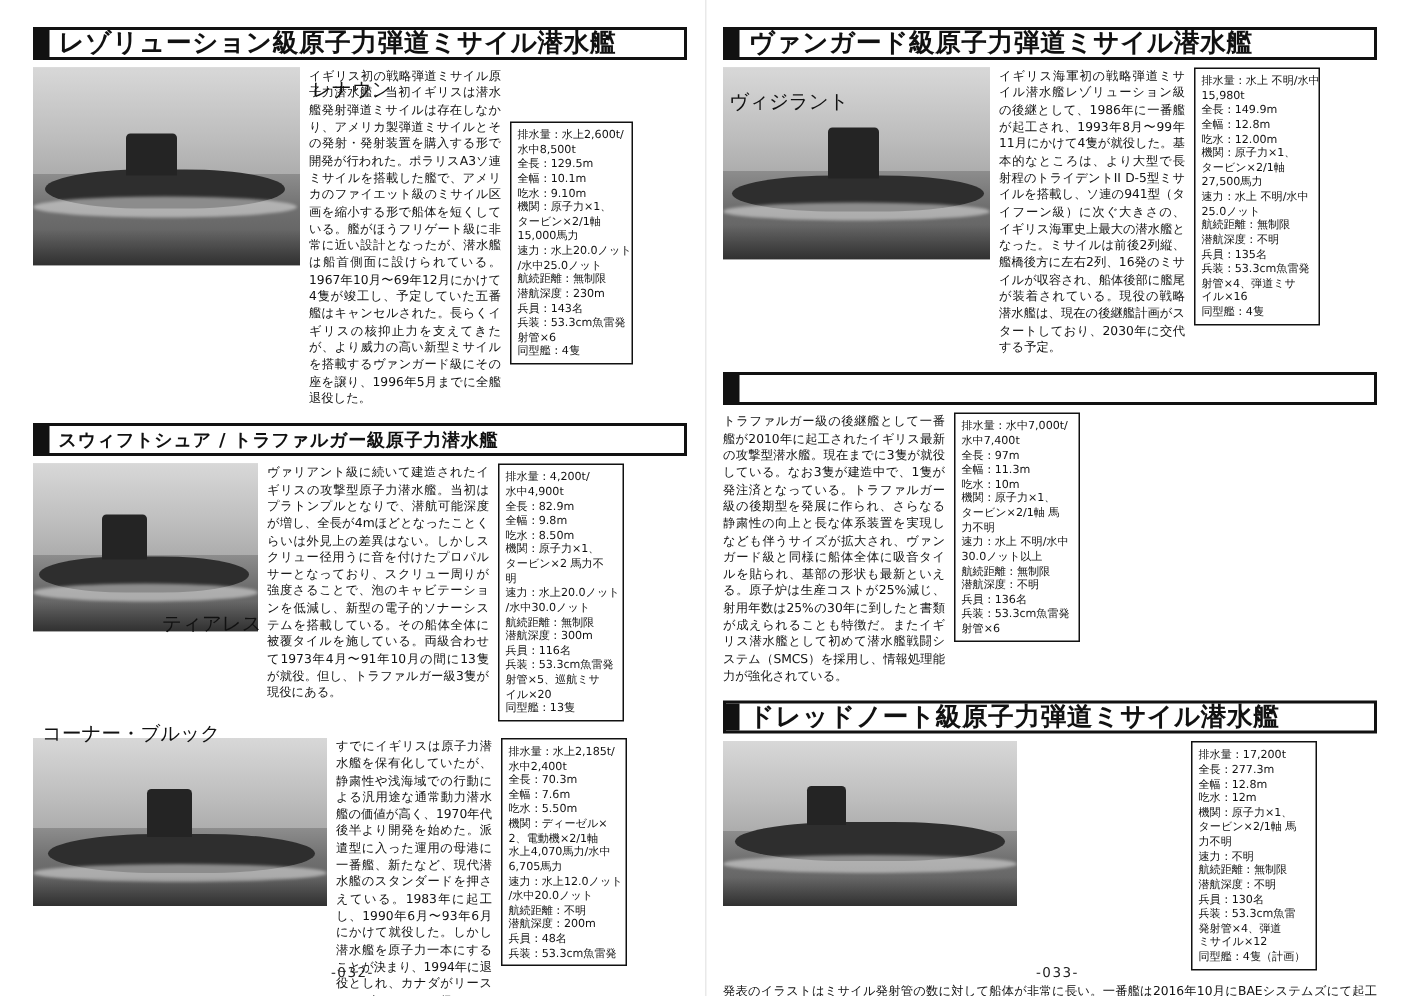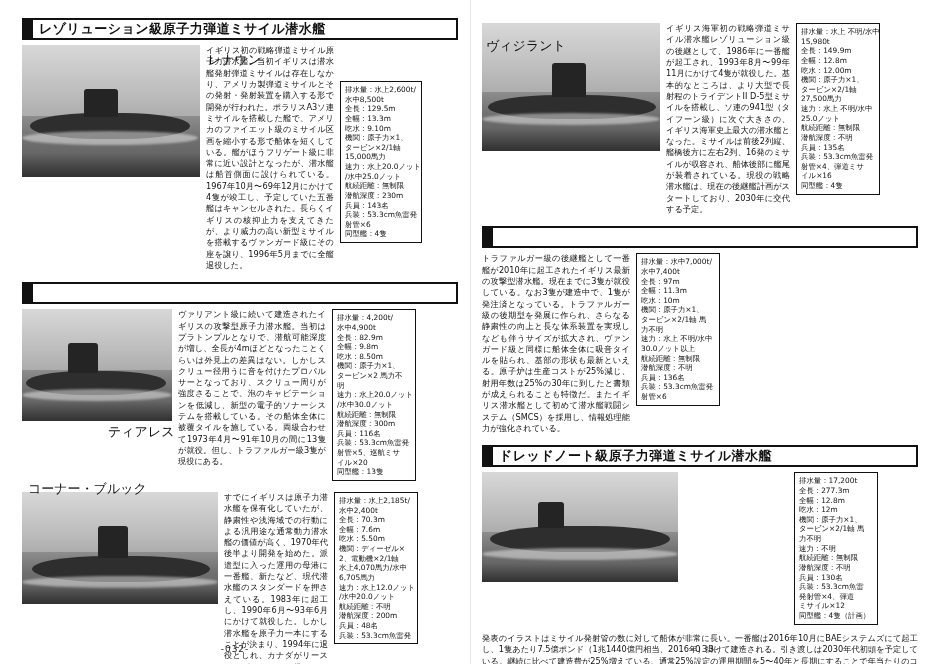--- a/index.html
+++ b/index.html
@@ -20,21 +20,21 @@
   .title-bar{
     display:flex;align-items:stretch;
     border:2px solid #111;
     height:22px;
     box-sizing:border-box;
     background:#fff;
   }
   .title-bar .bar{width:9px;background:#111;flex:0 0 9px;}
   .title-bar h2{
     margin:0;padding:0 6px;
-    font-size:13px;line-height:18px;
+    font-size:17px;line-height:18px;
     font-weight:bold;letter-spacing:.5px;
     align-self:center;
     white-space:nowrap;
   }
   .title-bar.small h2{font-size:12px;}
 
   .body{display:flex;gap:6px;margin-top:5px;align-items:flex-start;}
   .col-photo{position:relative;}
   .photo{
     position:relative;
@@ -144,52 +144,53 @@
           </div>
           <div class="caption" style="left:186px;top:6px;">レナウン</div>
         </div>
         <div class="txt w-txt-1">
           <p>イギリス初の戦略弾道ミサイル原子力潜水艦。当初イギリスは潜水艦発射弾道ミサイルは存在しなかり、アメリカ製弾道ミサイルとその発射・発射装置を購入する形で開発が行われた。ポラリスA3ソ連ミサイルを搭載した艦で、アメリカのファイエット級のミサイル区画を縮小する形で船体を短くしている。艦がほうフリゲート級に非常に近い設計となったが、潜水艦は船首側面に設けられている。1967年10月〜69年12月にかけて4隻が竣工し、予定していた五番艦はキャンセルされた。長らくイギリスの核抑止力を支えてきたが、より威力の高い新型ミサイルを搭載するヴァンガード級にその座を譲り、1996年5月までに全艦退役した。</p>
         </div>
         <div class="spec w-spec-1">
           <div>排水量：水上2,600t/</div>
           <div>水中8,500t</div>
           <div>全長：129.5m</div>
-          <div>全幅：13.3m</div>
+          <div>全幅：10.1m</div>
           <div>吃水：9.10m</div>
           <div>機関：原子力×1、</div>
           <div>タービン×2/1軸</div>
           <div>15,000馬力</div>
           <div>速力：水上20.0ノット</div>
           <div>/水中25.0ノット</div>
           <div>航続距離：無制限</div>
           <div>潜航深度：230m</div>
           <div>兵員：143名</div>
           <div>兵装：53.3cm魚雷発</div>
           <div>射管×6</div>
           <div>同型艦：4隻</div>
         </div>
       </div>
     </div>
 
     <div class="entry">
       <div class="title-bar small">
         <div class="bar"></div>
+        <h2>スウィフトシュア / トラファルガー級原子力潜水艦</h2>
       </div>
       <div class="body">
         <div class="col-photo">
           <div class="photo w-photo-2">
             <div class="sky"></div>
             <div class="sea"></div>
             <div class="hull" style="left:4px;top:62px;width:140px;height:24px;"></div>
             <div class="sail" style="left:46px;top:34px;width:30px;height:30px;"></div>
             <div class="wake" style="left:0px;top:80px;width:150px;height:12px;"></div>
             <div class="dark"></div>
           </div>
-          <div class="caption" style="left:86px;top:114px;">ティアレス</div>
+          <div class="caption" style="left:86px;top:98px;">ティアレス</div>
         </div>
         <div class="txt w-txt-2">
           <p>ヴァリアント級に続いて建造されたイギリスの攻撃型原子力潜水艦。当初はプラトンプルとなりで、潜航可能深度が増し、全長が4mほどとなったことくらいは外見上の差異はない。しかしスクリュー径用うに音を付けたプロパルサーとなっており、スクリュー周りが強度さることで、泡のキャビテーションを低減し、新型の電子的ソナーシステムを搭載している。その船体全体に被覆タイルを施している。両級合わせて1973年4月〜91年10月の間に13隻が就役。但し、トラファルガー級3隻が現役にある。</p>
         </div>
         <div class="spec w-spec-2">
           <div>排水量：4,200t/</div>
           <div>水中4,900t</div>
           <div>全長：82.9m</div>
           <div>全幅：9.8m</div>
           <div>吃水：8.50m</div>
@@ -248,20 +249,24 @@
         <p></p>
       </div>
     </div>
 
     <div class="folio">-032-</div>
   </div>
 
   <div class="page right">
 
     <div class="entry">
+      <div class="title-bar">
+        <div class="bar"></div>
+        <h2>ヴァンガード級原子力弾道ミサイル潜水艦</h2>
+      </div>
       <div class="body">
         <div class="col-photo">
           <div class="photo w-photo-r1">
             <div class="sky"></div>
             <div class="sea"></div>
             <div class="hull" style="left:6px;top:72px;width:168px;height:24px;"></div>
             <div class="sail" style="left:70px;top:40px;width:34px;height:34px;"></div>
             <div class="wake" style="left:0px;top:90px;width:178px;height:12px;"></div>
             <div class="dark"></div>
           </div>

